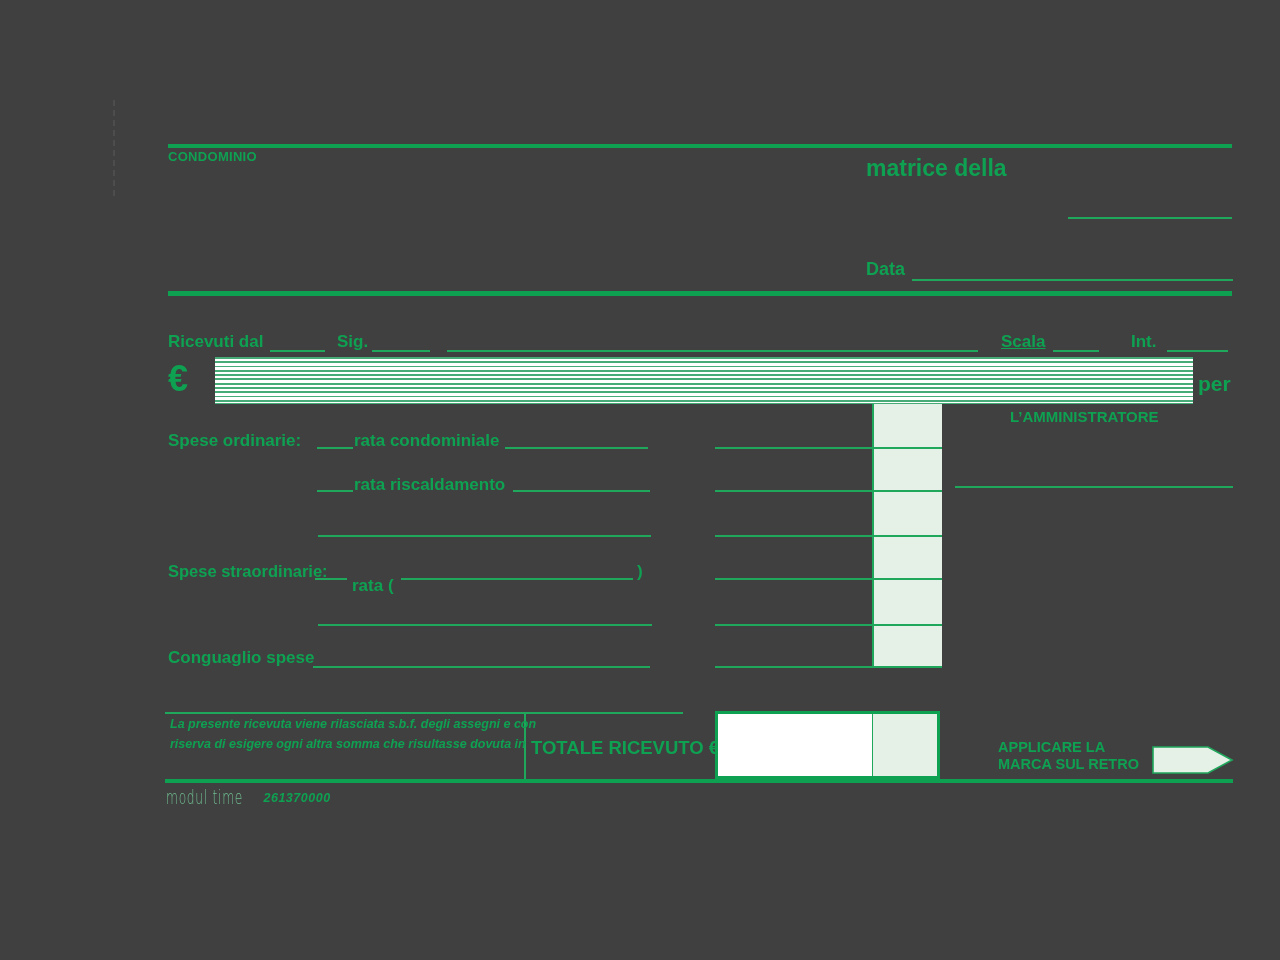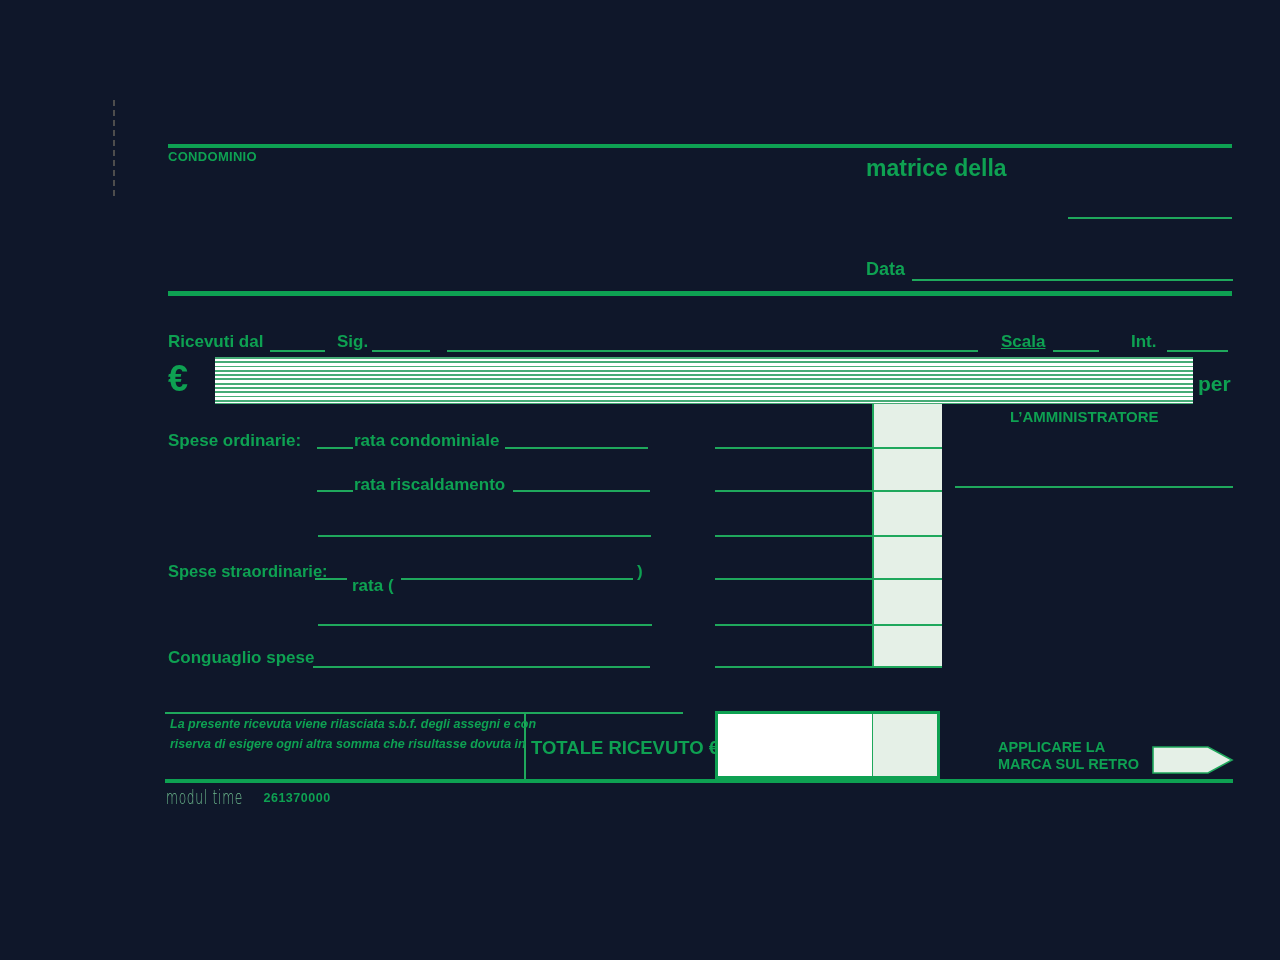--- a/index.html
+++ b/index.html
@@ -1,17 +1,17 @@
 <!DOCTYPE html>
 <html><head>
 <meta charset="utf-8">
 <style>
   html,body{margin:0;padding:0;background:#ffffff;}
   #canvas{
-    position:relative;width:1280px;height:960px;background:#0f172a;overflow:hidden;
+    position:relative;width:1280px;height:960px;background:#404040;overflow:hidden;
     font-family:"Liberation Sans", sans-serif;
   }
   .g{color:#0ea152;}
   .b{font-weight:bold;}
   .abs{position:absolute;}
   .rule{position:absolute;background:#0ea152;}
   .fline{position:absolute;background:#1fa85c;height:2px;}
   .perf{position:absolute;border-left:2px dashed #4d4d4d;width:0;}
   .lbl{position:absolute;color:#0ea152;font-weight:bold;white-space:nowrap;}
   .band{
@@ -115,16 +115,16 @@
   <div class="lbl" style="left:998px;top:739px;font-size:14.5px;line-height:17px;">
     <div>APPLICARE LA</div>
     <div>MARCA SUL RETRO</div>
   </div>
   <svg class="arrow-svg" style="left:1152px;top:745px;" width="82" height="30" viewBox="0 0 82 30">
     <polygon points="1,2 56,2 80,15 56,28 1,28" fill="#e5f0e7" stroke="#1fa85c" stroke-width="1.6"></polygon>
   </svg>
 
   <div class="abs" style="left:166px;top:789px;white-space:nowrap;">
     <span class="logo-thin">modul time</span>
-    <span class="g b" style="font-size:12.5px;position:relative;top:-3px;left:-14px;letter-spacing:0.5px;">261370000</span>
+    <span class="g b" style="font-size:12.5px;position:relative;top:-3px;left:-14px;letter-spacing:0.5px;font-style:italic;">261370000</span>
   </div>
 
 </div>
 
 </body></html>

